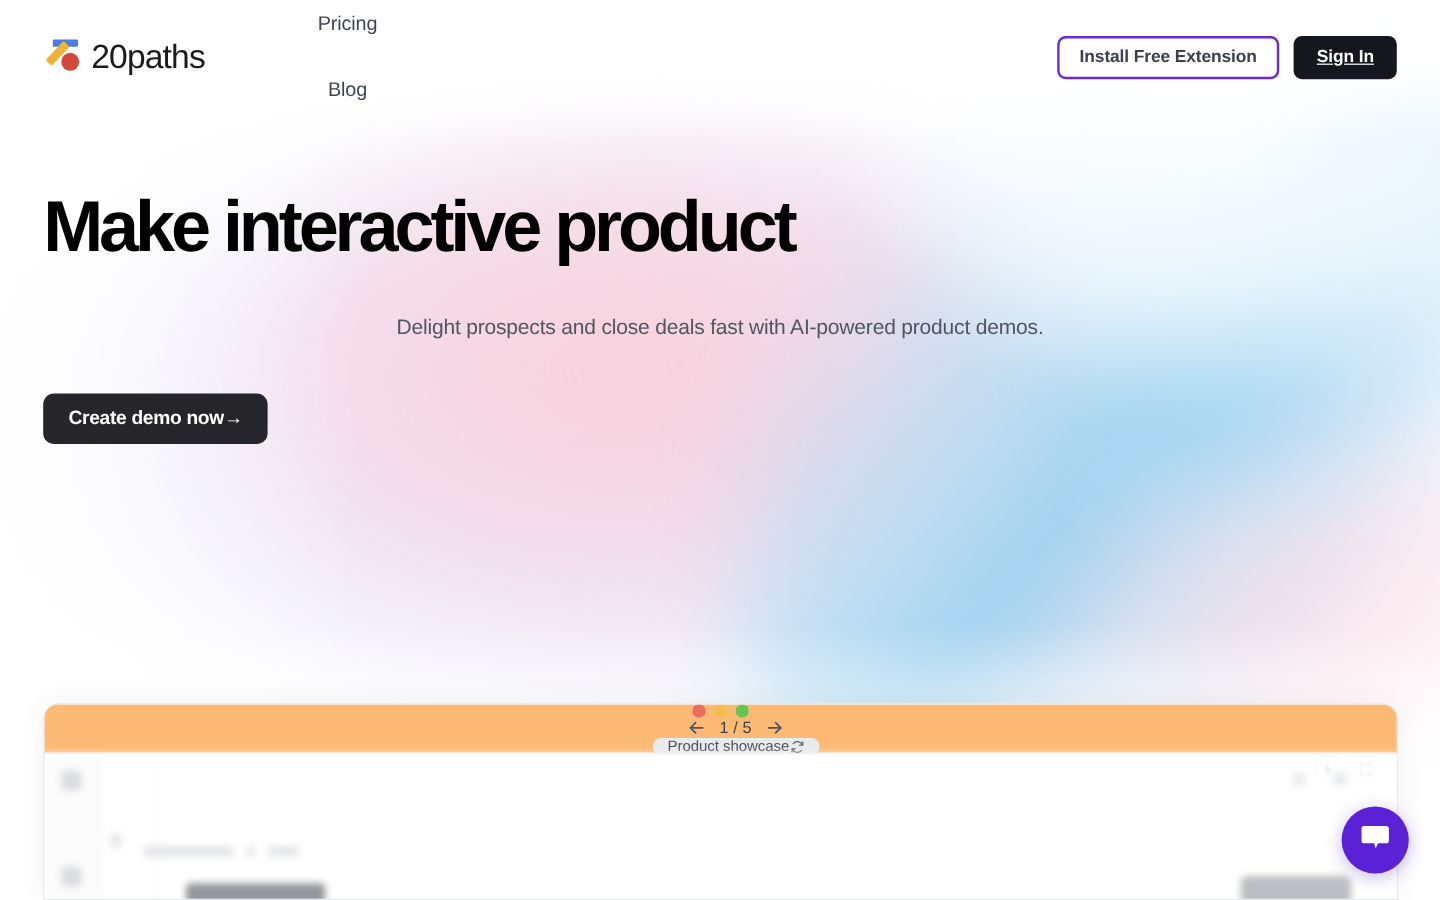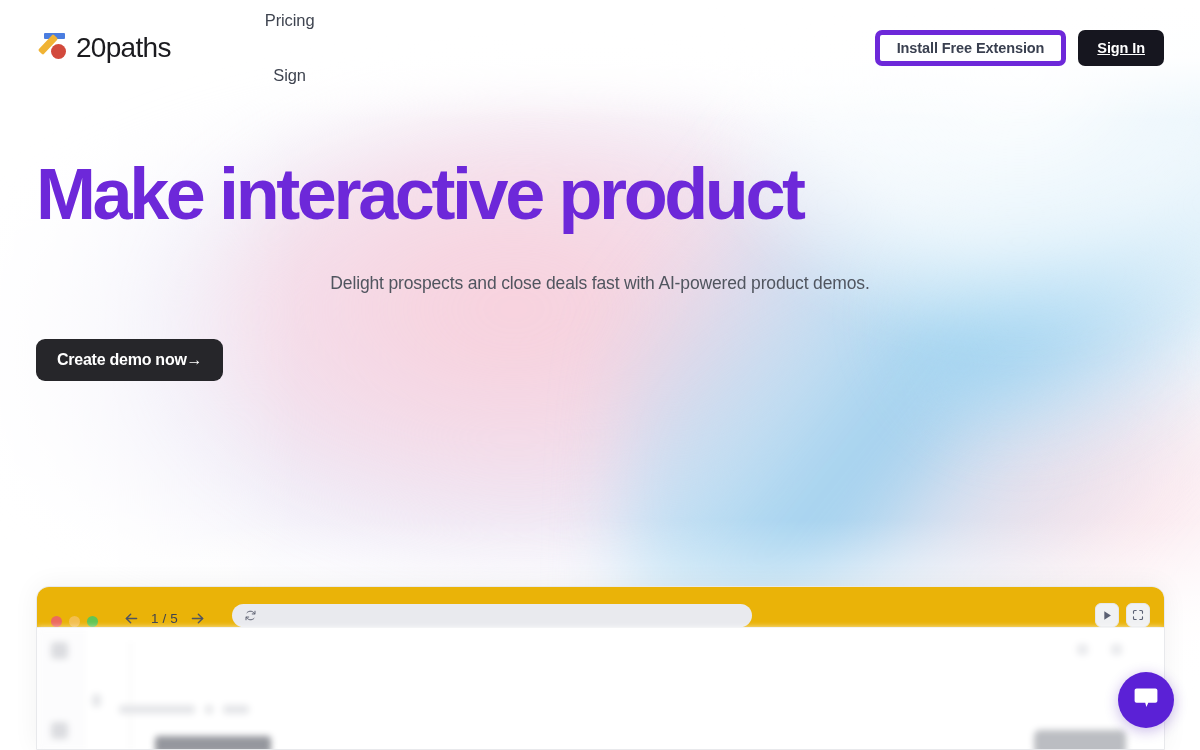--- a/index.html
+++ b/index.html
@@ -211,21 +211,21 @@
   }
   .btn-ghost {
     height: 36px;
     padding: 0 17px;
     display: inline-flex;
     align-items: center;
     font-size: 14.5px;
     font-weight: 600;
     color: #3a4050;
     background: #ffffff;
-    border: 5px solid #6d28d9;
+    border: 2px solid #6d28d9;
     border-radius: 7px;
     cursor: pointer;
     letter-spacing: -0.1px;
     font-family: inherit;
   }
   .btn-dark-sm {
     height: 36px;
     padding: 0 19px;
     display: inline-flex;
     align-items: center;
@@ -237,24 +237,24 @@
     border-radius: 7px;
     cursor: pointer;
     letter-spacing: -0.1px;
     font-family: inherit;
     text-decoration: underline;
   }
 
   
   .hero { padding: 66px 36px 0 36px; }
   .hero h1 {
-    font-size: 72px;
+    font-size: 60px;
     line-height: 0.905;
     font-weight: 800;
-    color: #6d28d9;
+    color: #000000;
     letter-spacing: -3.4px;
     max-width: 960px;
   }
   .hero h1 .line { display: block; }
   .hero p.sub {
     margin-top: 42px;
     font-size: 17.5px;
     line-height: 1.60;
     color: #50555f;
     letter-spacing: -0.15px;
@@ -288,26 +288,27 @@
     width: 1129px;
     height: 164px;
     background: #ffffff;
     border: 1px solid #e8e9ec;
     border-radius: 13px 13px 0 0;
     box-shadow: 0 -1px 26px rgba(24,28,44,0.055);
     overflow: hidden;
   }
   .demo-toolbar {
     height: 41px;
-    background: #eab308;
+    background: #fdba74;
     border-bottom: 1px solid #ebecef;
     display: flex;
-    align-items: flex-end;
+    align-items: center;
     padding: 0 14px;
     gap: 0;
+    flex-direction: column;
   }
   .traffic { display: flex; align-items: center; gap: 7px; }
   .tl { width: 11px; height: 11px; border-radius: 50%; }
   .tl.red { background: #ec6a5e; }
   .tl.yellow { background: #f3bf4f; }
   .tl.green { background: #62c554; }
 
   .nav-arrows {
     display: flex;
     align-items: center;
@@ -453,21 +454,21 @@
       <span class="logo-mark">
         <span class="logo-bar"></span>
         <span class="logo-slash"></span>
         <span class="logo-dot"></span>
       </span>
       <span class="brand-name">20paths</span>
     </a>
 
     <nav class="main-nav">
       <a href="#">Pricing</a>
-      <a href="#">Sign</a>
+      <a href="#">Blog</a>
     </nav>
 
     <div class="header-actions">
       <button class="btn-ghost">Install Free Extension</button>
       <button class="btn-dark-sm">Sign In</button>
     </div>
   </header>
 
   <section class="hero">
     <h1>
@@ -504,20 +505,21 @@
         <span class="page-count">1 / 5</span>
         <span>
           <svg width="17" height="17" viewBox="0 0 20 20" fill="none" stroke="currentColor" stroke-width="1.7" stroke-linecap="round" stroke-linejoin="round">
             <path d="M4 10h12"></path>
               <path d="M11 5l5 5-5 5"></path>
           </svg>
         </span>
       </div>
 
       <div class="addr-bar">
+        <span class="addr-text">Product showcase</span>
         <span class="addr-refresh">
           <svg width="13" height="13" viewBox="0 0 20 20" fill="none" stroke="currentColor" stroke-width="1.5" stroke-linecap="round" stroke-linejoin="round">
             <path d="M16.5 7.5A7 7 0 0 0 4.6 5.6"></path>
             <path d="M3.5 12.5A7 7 0 0 0 15.4 14.4"></path>
             <path d="M16.9 3.4v4.2h-4.2"></path>
             <path d="M3.1 16.6v-4.2h4.2"></path>
           </svg>
         </span>
       </div>
 

